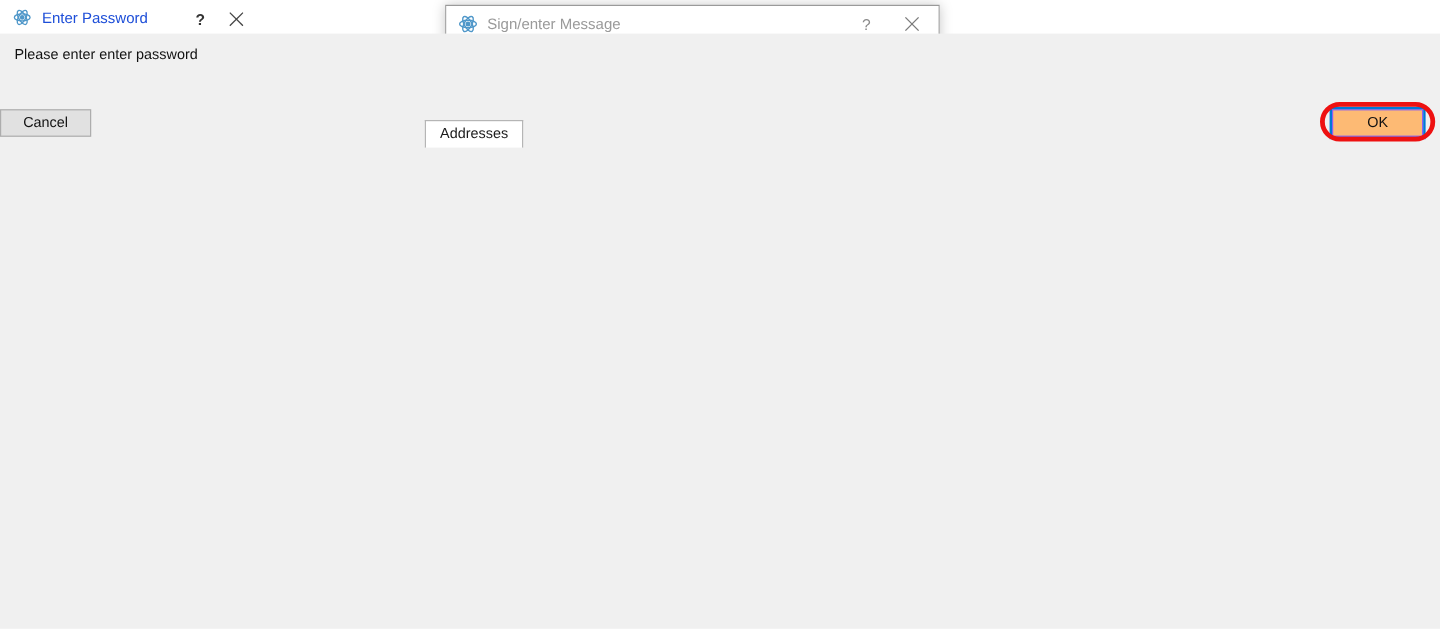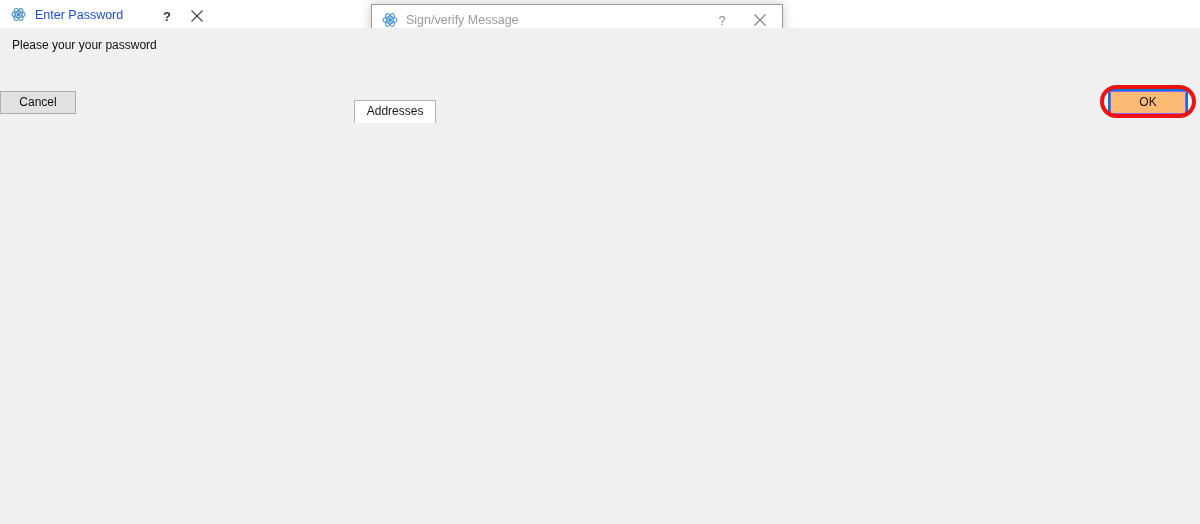--- a/index.html
+++ b/index.html
@@ -390,21 +390,21 @@
   <div class="win" id="signverify">
     <div class="titlebar">
       <span class="title-icon">
         <svg width="16" height="16" viewBox="0 0 16 16">
           <circle cx="8" cy="8" r="2.1" fill="#4f97c9"></circle>
           <ellipse cx="8" cy="8" rx="7" ry="3.1" fill="none" stroke="#4f97c9" stroke-width="1.2"></ellipse>
           <ellipse cx="8" cy="8" rx="7" ry="3.1" fill="none" stroke="#4f97c9" stroke-width="1.2" transform="rotate(60 8 8)"></ellipse>
           <ellipse cx="8" cy="8" rx="7" ry="3.1" fill="none" stroke="#4f97c9" stroke-width="1.2" transform="rotate(120 8 8)"></ellipse>
         </svg>
       </span>
-      <span class="title-text">Sign/verify Message</span>
+      <span class="title-text">Sign/enter Message</span>
       <div class="win-ctrls">
         <div class="win-ctrl small">?</div>
         <div class="win-ctrl">
           <svg width="12" height="12" viewBox="0 0 12 12">
               <line x1="0.5" y1="0.5" x2="11.5" y2="11.5" stroke="#7a7a7a" stroke-width="1.1"></line>
               <line x1="11.5" y1="0.5" x2="0.5" y2="11.5" stroke="#7a7a7a" stroke-width="1.1"></line>
             </svg>
         </div>
       </div>
     </div>
@@ -442,21 +442,21 @@
         <div class="win-ctrl small" style="color:#333;font-weight:bold;">?</div>
         <div class="win-ctrl small">
           <svg width="12" height="12" viewBox="0 0 12 12">
               <line x1="0.5" y1="0.5" x2="11.5" y2="11.5" stroke="#444" stroke-width="1.1"></line>
               <line x1="11.5" y1="0.5" x2="0.5" y2="11.5" stroke="#444" stroke-width="1.1"></line>
             </svg>
         </div>
       </div>
     </div>
     <div class="pw-body">
-      <div class="pw-prompt">Please your your password</div>
+      <div class="pw-prompt">Please enter enter password</div>
       <div class="pw-buttons">
         <div class="btn pw">Cancel</div>
         <div class="ok-wrap">
           <div class="btn pw ok-focus">OK</div>
           <div class="red-ring"></div>
         </div>
       </div>
     </div>
   </div>
 

